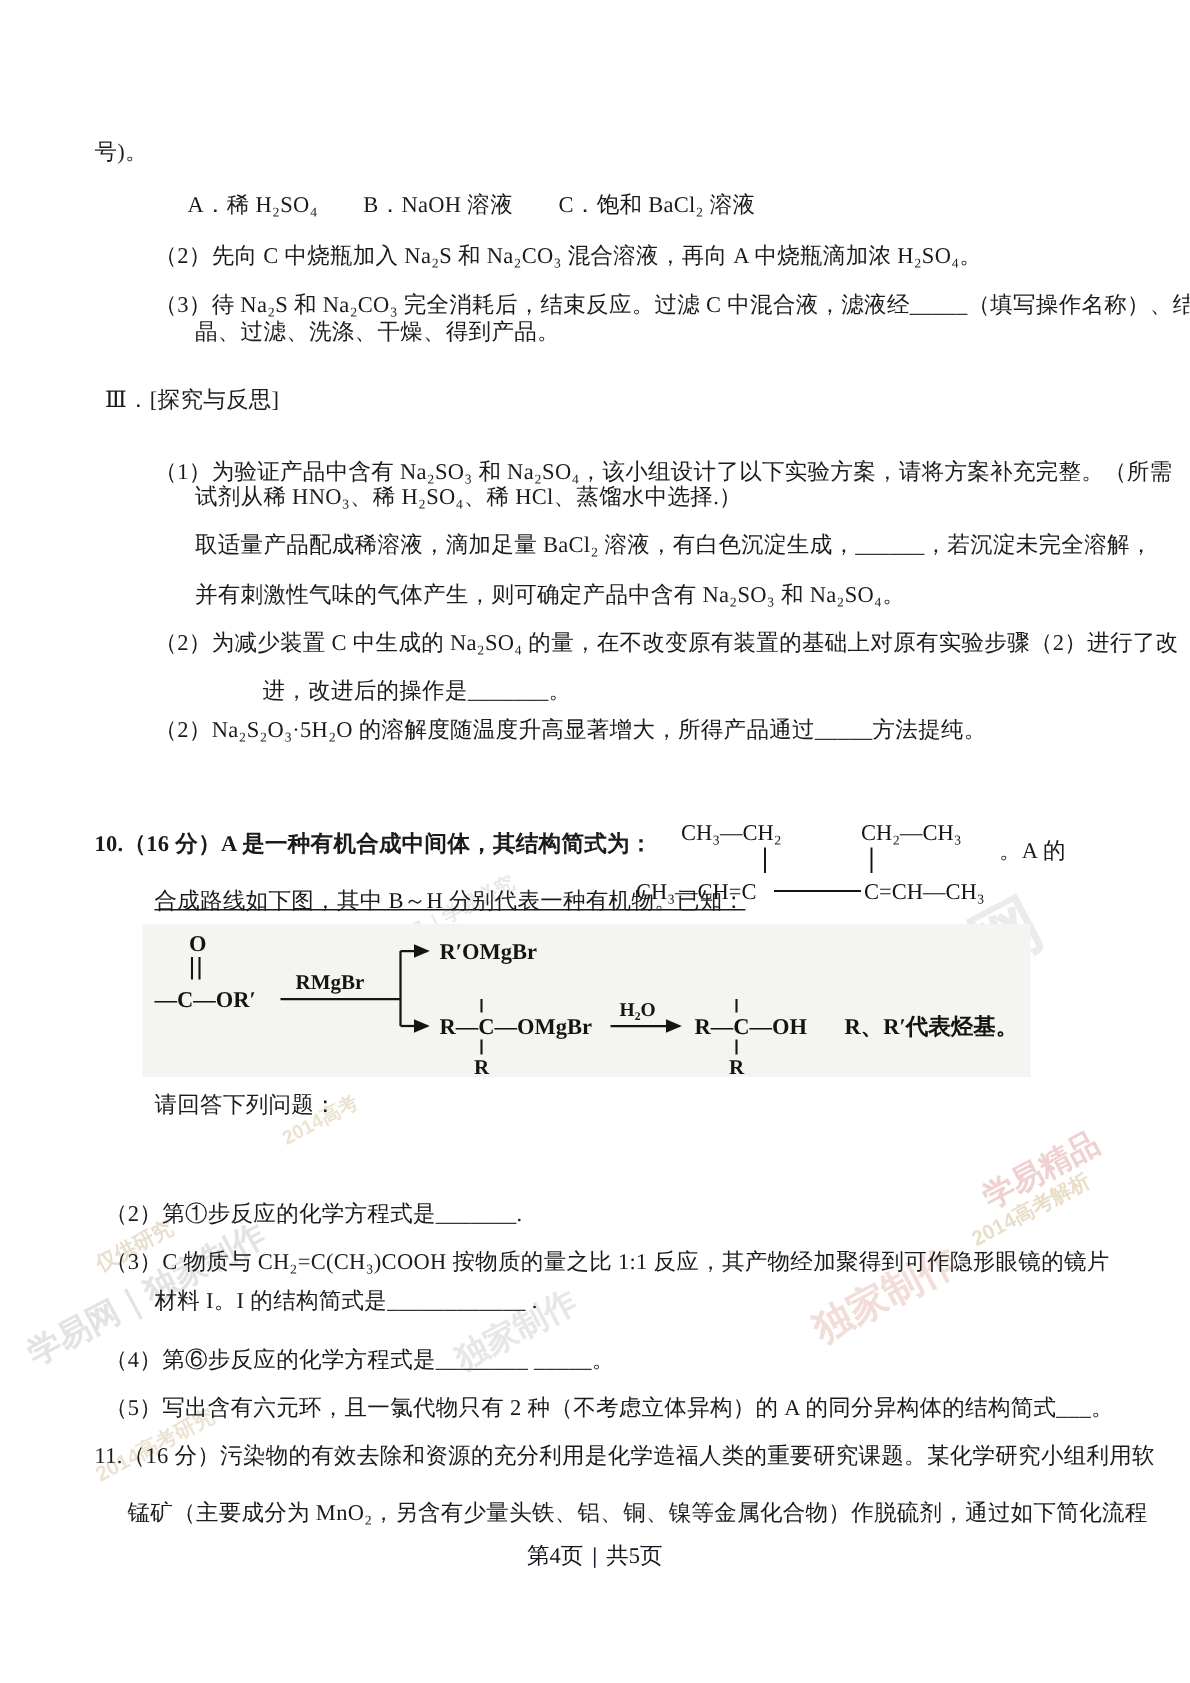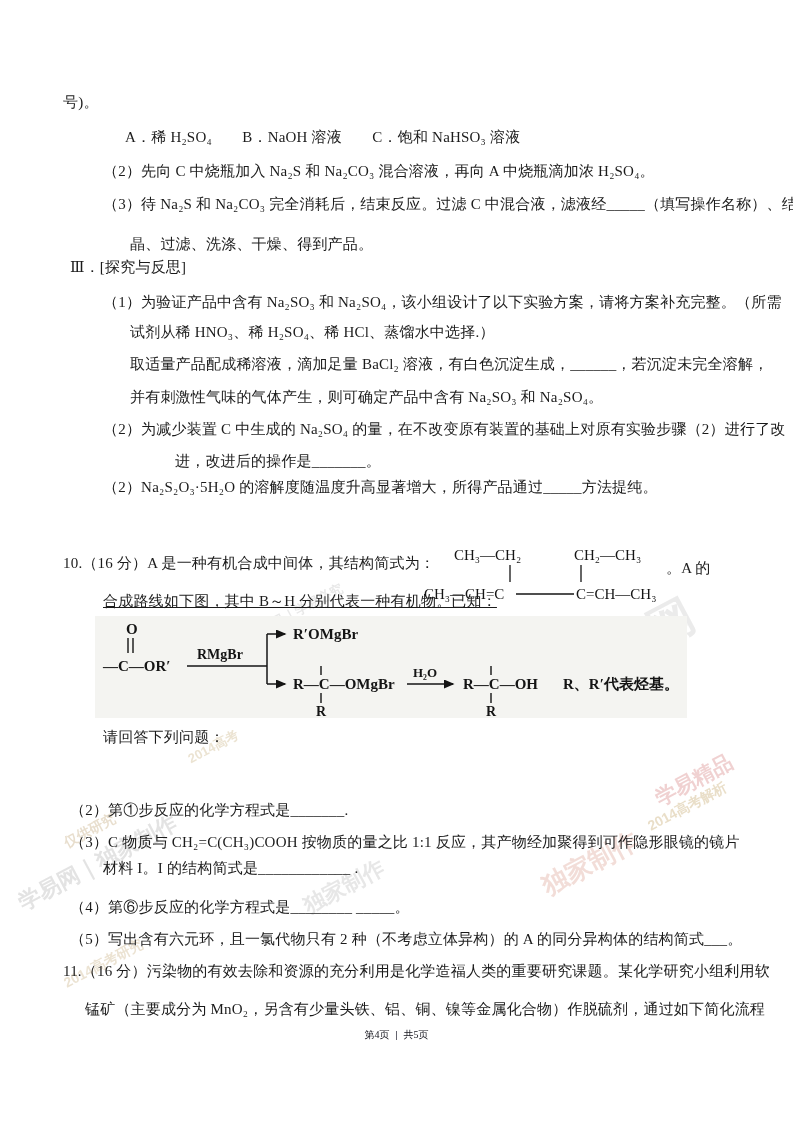--- a/index.html
+++ b/index.html
@@ -49,21 +49,21 @@
   .wm-d{left:652px;top:766px;font-size:21px;color:#e4adad;}
   .wm-e{left:644px;top:798px;font-size:14px;color:#d8c49c;}
   .wm-f{left:10px;top:848px;font-size:22px;color:#cdcdcd;}
   .wm-g{left:62px;top:822px;font-size:14px;color:#d6c4a6;}
   .wm-h{left:300px;top:872px;font-size:22px;color:#d4d4d4;}
   .wm-i{left:186px;top:738px;font-size:13px;color:#dccdae;}
   .wm-j{left:232px;top:606px;font-size:13px;color:#d6d6d6;}
   .wm-l{left:60px;top:955px;font-size:14px;color:#dcccae;}
   .footer{
     position:absolute;left:0;top:1028px;width:793px;
-    text-align:center;font-size:10px;color:#14141c;
+    text-align:center;font-size:15px;color:#14141c;
   }
   .footer .sep{font-weight:bold;padding:0 6px;color:#232333;}
 </style>
 </head>
 <body>
 
 <div class="page">
 
   <div class="wm wm-a">网</div>
   <div class="wm wm-b">制作</div>
@@ -71,47 +71,47 @@
   <div class="wm wm-d">学易精品</div>
   <div class="wm wm-e">2014高考解析</div>
   <div class="wm wm-f">学易网｜独家制作</div>
   <div class="wm wm-g">仅供研究</div>
   <div class="wm wm-h">独家制作</div>
   <div class="wm wm-i">2014高考</div>
   <div class="wm wm-j">学易精品｜学易必究</div>
   <div class="wm wm-l">2014高考研究</div>
 
   <div class="line" style="left:63px;top:92px;">号)。</div>
-  <div class="line" style="left:125px;top:127px;">A．稀 H₂SO₄　　B．NaOH 溶液　　C．饱和 NaHSO₃ 溶液</div>
+  <div class="line" style="left:125px;top:127px;">A．稀 H₂SO₄　　B．NaOH 溶液　　C．饱和 BaCl₂ 溶液</div>
   <div class="line" style="left:103px;top:161px;">（2）先向 C 中烧瓶加入 Na₂S 和 Na₂CO₃ 混合溶液，再向 A 中烧瓶滴加浓 H₂SO₄。</div>
   <div class="line" style="left:103px;top:194px;">（3）待 Na₂S 和 Na₂CO₃ 完全消耗后，结束反应。过滤 C 中混合液，滤液经_____（填写操作名称）、结</div>
-  <div class="line" style="left:130px;top:234px;">晶、过滤、洗涤、干燥、得到产品。</div>
+  <div class="line" style="left:130px;top:212px;">晶、过滤、洗涤、干燥、得到产品。</div>
 
   <div class="line" style="left:70px;top:257px;">Ⅲ．[探究与反思]</div>
-  <div class="line" style="left:103px;top:292px;text-align:right;">（1）为验证产品中含有 Na₂SO₃ 和 Na₂SO₄，该小组设计了以下实验方案，请将方案补充完整。（所需</div>
+  <div class="line" style="left:103px;top:305px;text-align:right;">（1）为验证产品中含有 Na₂SO₃ 和 Na₂SO₄，该小组设计了以下实验方案，请将方案补充完整。（所需</div>
   <div class="line" style="left:130px;top:322px;">试剂从稀 HNO₃、稀 H₂SO₄、稀 HCl、蒸馏水中选择.）</div>
   <div class="line" style="left:130px;top:387px;">并有刺激性气味的气体产生，则可确定产品中含有 Na₂SO₃ 和 Na₂SO₄。</div>
   <div class="line" style="left:130px;top:354px;">取适量产品配成稀溶液，滴加足量 BaCl₂ 溶液，有白色沉淀生成，______，若沉淀未完全溶解，</div>
   <div class="line" style="left:103px;top:419px;">（2）为减少装置 C 中生成的 Na₂SO₄ 的量，在不改变原有装置的基础上对原有实验步骤（2）进行了改</div>
   <div class="line" style="left:130px;top:451px;margin-left:45px;">进，改进后的操作是_______。</div>
   <div class="line" style="left:103px;top:477px;">（2）Na₂S₂O₃·5H₂O 的溶解度随温度升高显著增大，所得产品通过_____方法提纯。</div>
 
   <div class="struct-box">
     <svg width="252" height="66" viewBox="0 0 252 66">
       <text x="36" y="16" font-size="15">CH₃—CH₂</text>
       <text x="156" y="16" font-size="15">CH₂—CH₃</text>
       <line x1="92" y1="21" x2="92" y2="38" stroke="#141414" stroke-width="1.3"></line>
       <line x1="163" y1="21" x2="163" y2="38" stroke="#141414" stroke-width="1.3"></line>
       <text x="6" y="55" font-size="15">CH₃—CH=C</text>
       <line x1="98" y1="50" x2="156" y2="50" stroke="#141414" stroke-width="1.3"></line>
       <text x="158" y="55" font-size="15">C=CH—CH₃</text>
     </svg>
   </div>
 
-  <div class="line" style="left:63px;top:553px;">10.（16 分）A 是一种有机合成中间体，其结构简式为：</div>
+  <div class="line" style="left:63px;top:553px;font-weight:bold;">10.（16 分）A 是一种有机合成中间体，其结构简式为：</div>
   <div class="line" style="left:666px;top:558px;">。A 的</div>
   <div class="line" style="left:103px;top:591px;text-decoration:underline;">合成路线如下图，其中 B～H 分别代表一种有机物。已知：</div>
 
   <div class="scheme-box">
     
     <svg width="592" height="102" viewBox="0 0 592 102">
       <defs>
         <marker id="ah" markerWidth="8" markerHeight="8" refX="6" refY="3" orient="auto">
           <path d="M0,0 L7,3 L0,6 Z" fill="#141414"></path>
         </marker>

